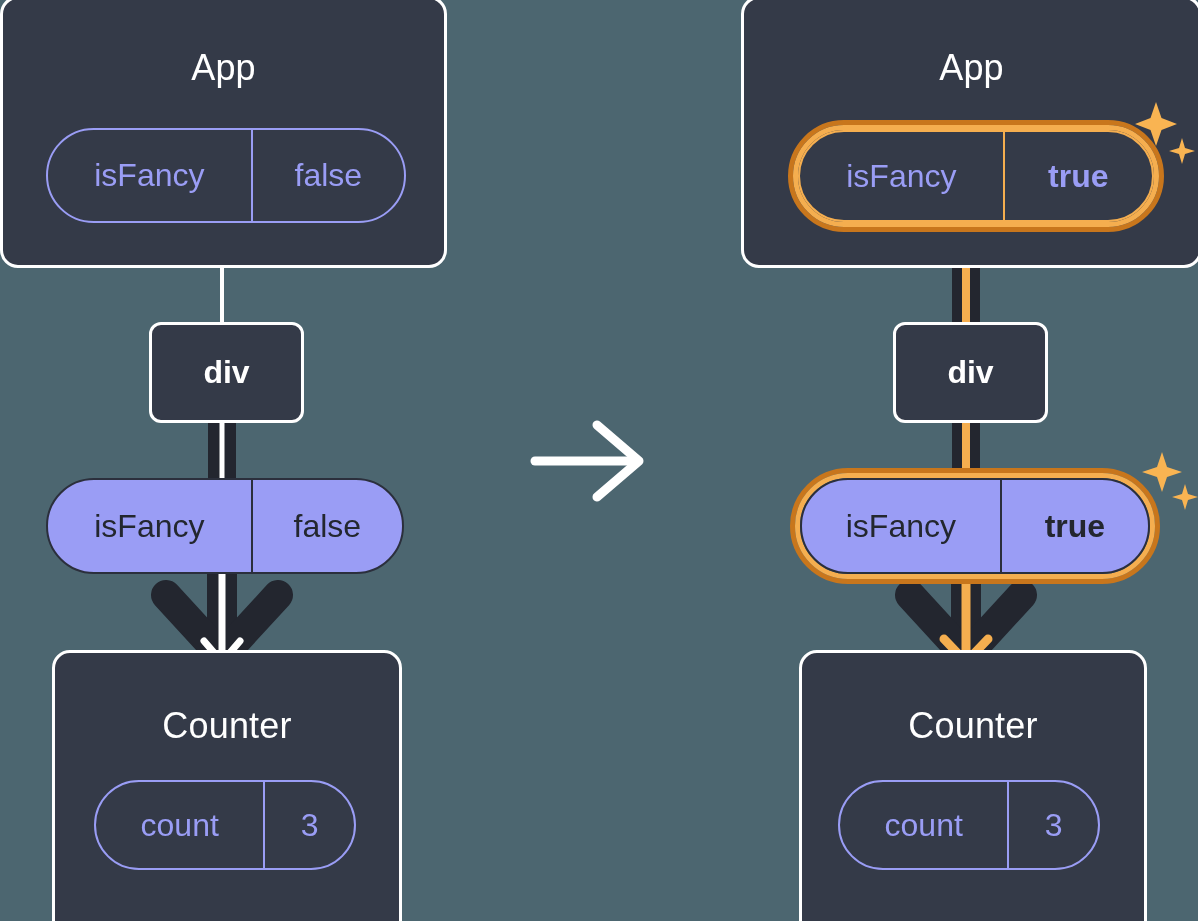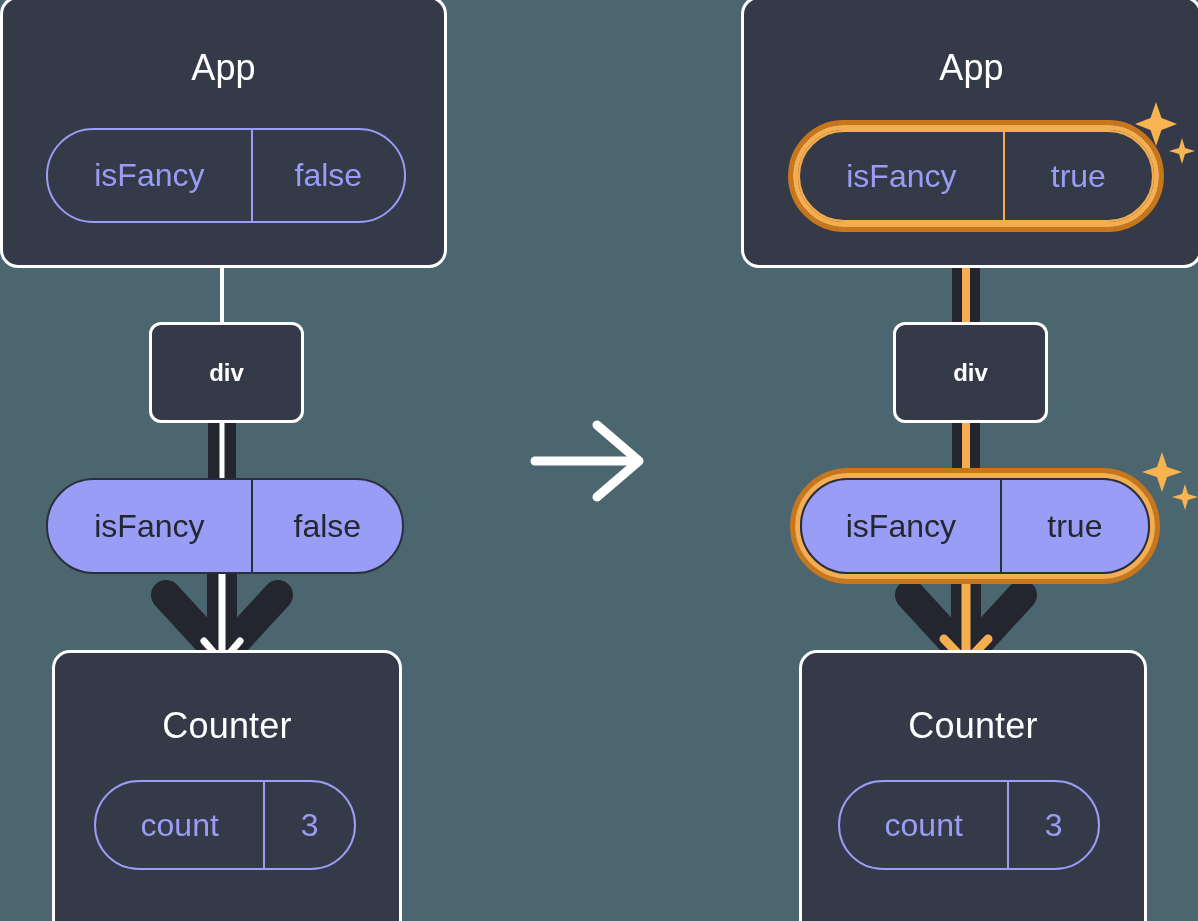--- a/index.html
+++ b/index.html
@@ -32,21 +32,21 @@
   }
   
   .dbox{
     position:absolute;
     background:#343A48;
     border:3px solid #FFFFFF;
     border-radius:12px;
     box-sizing:border-box;
     display:flex;align-items:center;justify-content:center;
     color:#FFFFFF;
-    font-size:24px;
+    font-size:32px;
     font-weight:700;
   }
   
   .pill{
     position:absolute;
     box-sizing:border-box;
     display:flex;
     align-items:stretch;
     border-radius:999px;
     overflow:hidden;
@@ -65,21 +65,21 @@
   .pill.outline .cell{color:#9A9DF5;font-size:32px;}
   .pill.outline .cell.val{border-left:2px solid #9A9DF5;}
 
   
   .pill.solid{
     border:2.5px solid #2B2F3C;
     background:#9A9DF5;
   }
   .pill.solid .cell{color:#23272F;font-size:32px;}
   .pill.solid .cell.val{border-left:2.5px solid #2B2F3C;}
-  .pill .cell.bold{font-weight:400;}
+  .pill .cell.bold{font-weight:700;}
 
   
   .ring{
     position:absolute;
     box-sizing:border-box;
     border-radius:999px;
     border:5px solid #C8761C;
     pointer-events:none;
   }
   .ring-inner{

